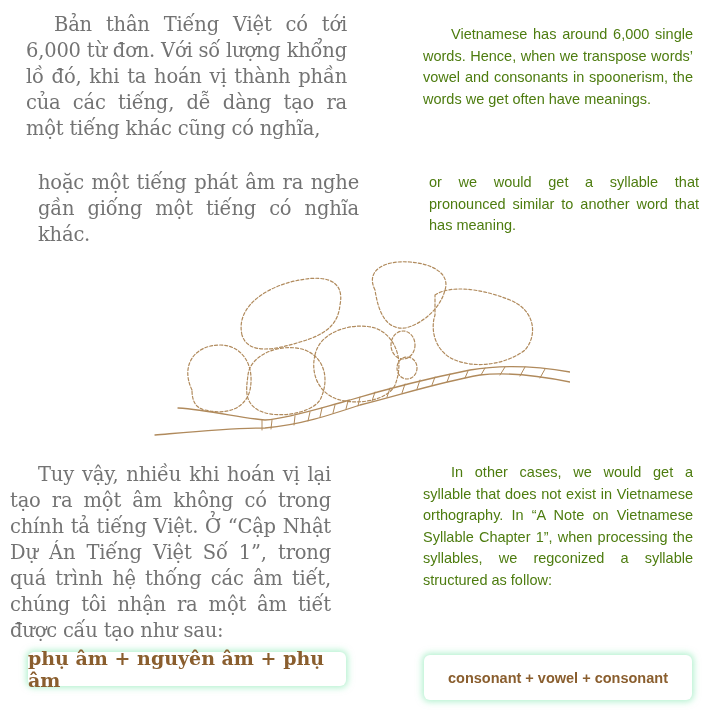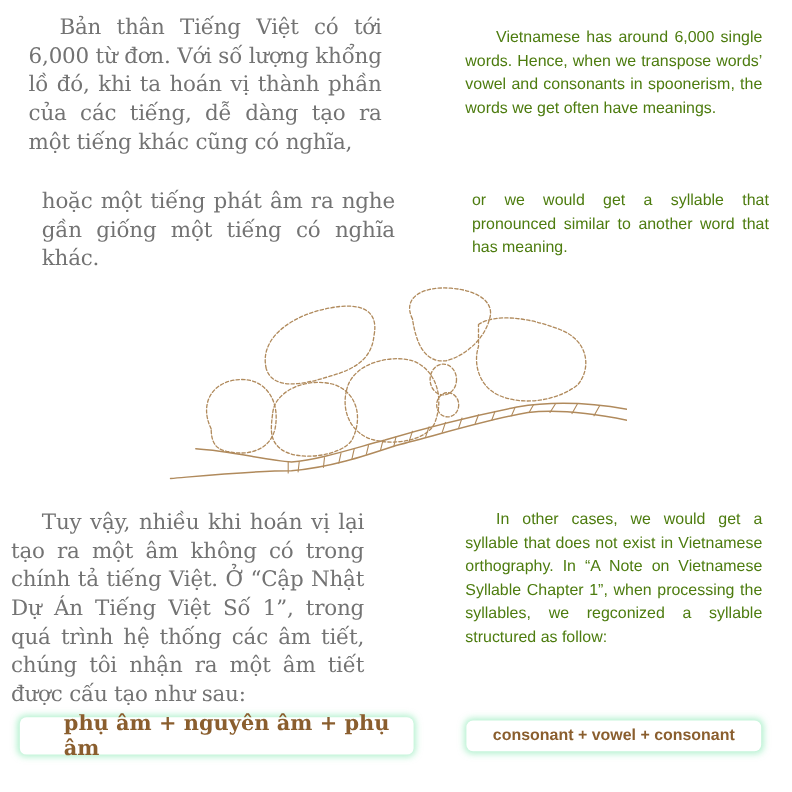--- a/index.html
+++ b/index.html
@@ -82,15 +82,15 @@
     <line x1="355" y1="117" x2="350" y2="125"></line>
     <line x1="375" y1="117" x2="370" y2="126"></line>
     <line x1="395" y1="119" x2="390" y2="128"></line>
   </g>
 </svg>
 
 <p class="vi indent" style="left:10px; top:462px; width:321px; margin:0;">Tuy vậy, nhiều khi hoán vị lại tạo ra một âm không có trong chính tả tiếng Việt. Ở “Cập Nhật Dự Án Tiếng Việt Số 1”, trong quá trình hệ thống các âm tiết, chúng tôi nhận ra một âm tiết được cấu tạo như sau:</p>
 
 <p class="en indent" style="left:423px; top:462px; width:270px; margin:0;">In other cases, we would get a syllable that does not exist in Vietnamese orthography. In “A Note on Vietnamese Syllable Chapter 1”, when processing the syllables, we regconized a syllable structured as follow:</p>
 
-<div class="formula vi-f" style="left:18px; top:652px; width:318px; height:34px;padding-left:40px;">phụ âm + nguyên âm + phụ âm</div>
+<div class="formula vi-f" style="left:28px; top:652px; width:318px; height:34px;">phụ âm + nguyên âm + phụ âm</div>
 
-<div class="formula en-f" style="left:424px; top:655px; width:268px; height:28px;">consonant + vowel + consonant</div>
+<div class="formula en-f" style="left:424px; top:655px; width:268px; height:45px;">consonant + vowel + consonant</div>
 
 </body></html>

